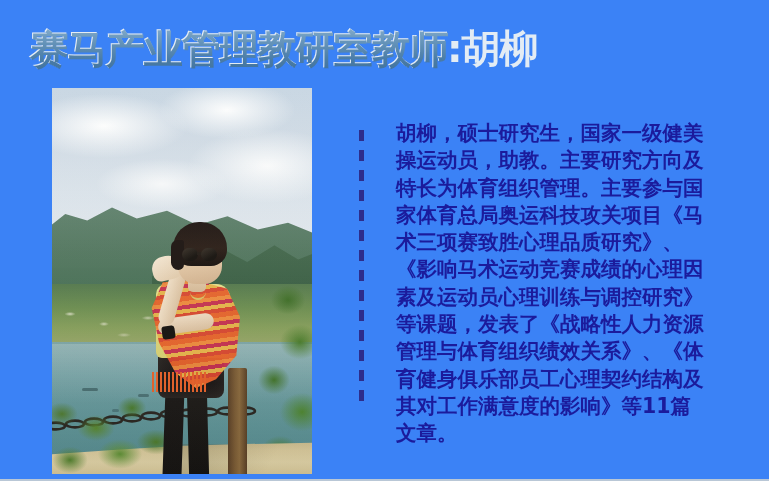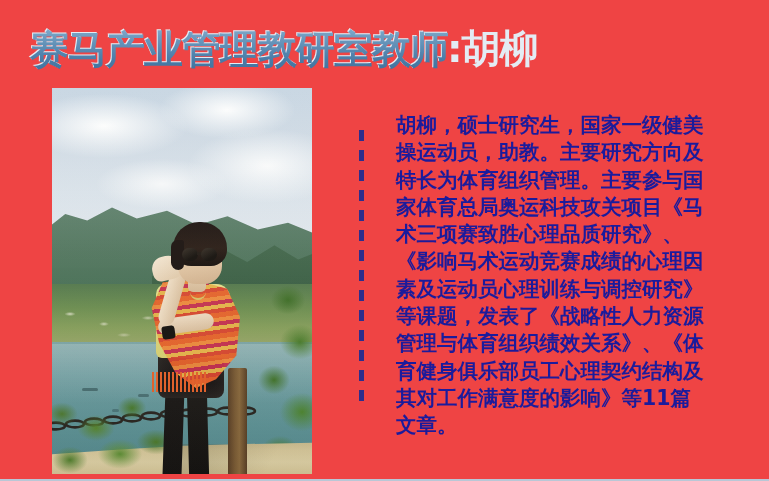--- a/index.html
+++ b/index.html
@@ -8,21 +8,21 @@
     background: #ffffff;
   }
   body {
     font-family: "DejaVu Sans", "Liberation Sans", sans-serif;
   }
 
   #slide {
     position: relative;
     width: 769px;
     height: 481px;
-    background: #ef4444;
+    background: #3b82f6;
     overflow: hidden;
     box-sizing: border-box;
     border-bottom: 2px solid #b9c7d6;
   }
 
   
   #title {
     position: absolute;
     left: 30px;
     top: 24px;
@@ -287,21 +287,21 @@
     height: 280px;
     background-image: linear-gradient(#2d2d8c 0px, #2d2d8c 11px, rgba(0,0,0,0) 11px, rgba(0,0,0,0) 20px);
     background-size: 5px 20px;
     background-repeat: repeat-y;
   }
 
   
   #bodytext {
     position: absolute;
     left: 396px;
-    top: 112px;
+    top: 120px;
     width: 312px;
     font-size: 20.5px;
     font-weight: bold;
     line-height: 27.3px;
     color: #1b1b9c;
     letter-spacing: 0px;
     font-family: "DejaVu Sans", "Liberation Sans", sans-serif;
     white-space: pre-wrap;
     word-break: break-all;
   }

